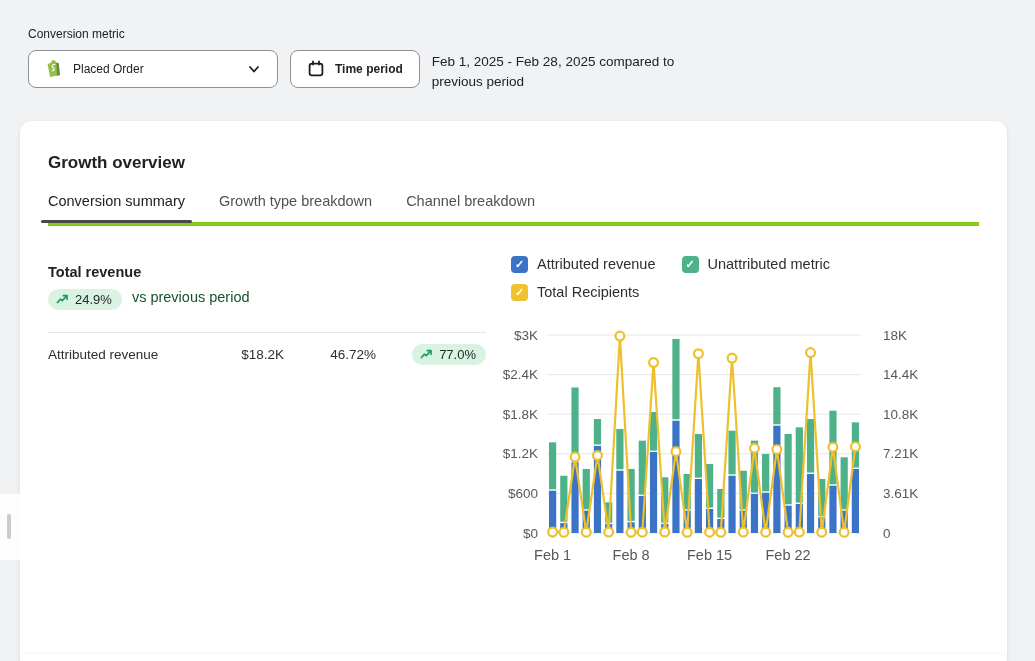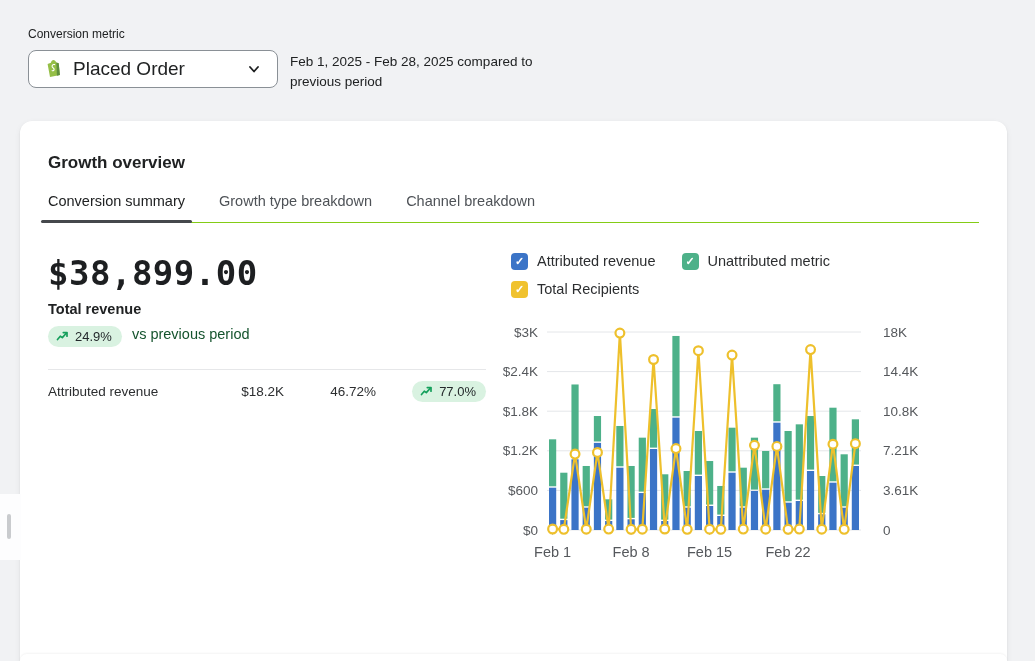--- a/index.html
+++ b/index.html
@@ -11,42 +11,42 @@
     position:relative;
   }
 
   
   .controls { padding:27px 28px 0 28px; }
   .controls-label { font-size:12px; color:#202223; margin-bottom:9px; }
   .controls-row { display:flex; align-items:flex-start; gap:12px; }
   .btn {
     display:flex; align-items:center; gap:10px;
     background:#fff; border:1px solid #8a9096; border-radius:8px;
-    height:38px; padding:0 14px; cursor:pointer; font-size:19px; color:#202223;
+    height:38px; padding:0 14px; cursor:pointer; font-size:12px; color:#202223;
   }
   .metric-dd { width:250px; }
   .metric-dd .dd-text { flex:1; text-align:left; }
   .time-btn { font-weight:700; padding:0 16px; }
   .date-range {
     font-size:13.5px; color:#202223; line-height:1.5;
     max-width:265px; padding-top:2px;
   }
   .icon16 { width:18px; height:18px; flex:0 0 auto; }
   .icon20 { width:20px; height:20px; flex:0 0 auto; }
 
   
   .card {
     background:#fff; border-radius:12px;
     margin:28px 28px 0 20px; height:611px;
     box-shadow:0 1px 2px rgba(31,33,36,.08), 0 2px 6px rgba(31,33,36,.06);
     padding:32px 28px 0 28px;
   }
   .card-title { font-size:17px; font-weight:700; color:#202223; }
 
-  .tabs { display:flex; gap:34px; margin-top:20px; border-bottom:1px solid #84cc16; }
+  .tabs { display:flex; gap:34px; margin-top:20px; border-bottom:4px solid #84cc16; }
   .tab { font-size:14.5px; color:#4e5257; padding-bottom:13px; cursor:pointer; position:relative; }
   .tab.active { color:#202223; }
   .tab.active::after {
     content:""; position:absolute; left:-7px; right:-7px; bottom:-1px;
     height:3px; background:#45484c; border-radius:2px;
   }
 
   .content { display:flex; margin-top:30px; }
   .left-col { flex:0 0 455px; }
   .right-col { flex:1; padding-left:2px; }
@@ -120,38 +120,47 @@
         </svg>
       </span>
       <span class="dd-text">Placed Order</span>
       <span class="icon16">
         <svg viewBox="0 0 18 18" width="18" height="18">
             <polyline points="5,7 9,11.5 13,7" fill="none" stroke="#1c1e1f" stroke-width="1.8" stroke-linecap="round" stroke-linejoin="round"></polyline>
           </svg>
       </span>
     </button>
 
+    <button class="btn time-btn">
+      <span class="icon16">
+        <svg viewBox="0 0 18 18" width="18" height="18">
+          <rect x="2.6" y="3.6" width="12.8" height="11.8" rx="2.4" fill="none" stroke="#1c1e1f" stroke-width="1.8"></rect>
+          <line x1="6" y1="1.4" x2="6" y2="4.6" stroke="#1c1e1f" stroke-width="1.8" stroke-linecap="round"></line>
+          <line x1="12" y1="1.4" x2="12" y2="4.6" stroke="#1c1e1f" stroke-width="1.8" stroke-linecap="round"></line>
+        </svg>
+      </span>
+      <span>Time period</span>
+    </button>
 
     <div class="date-range">Feb 1, 2025 - Feb 28, 2025 compared to previous period</div>
   </div>
 </div>
 
 <div class="card">
   <div class="card-title">Growth overview</div>
 
   <div class="tabs">
     <div class="tab active">Conversion summary</div>
     <div class="tab">Growth type breakdown</div>
     <div class="tab">Channel breakdown</div>
   </div>
 
   <div class="content">
 
     <div class="left-col">
-      <div class="big-number">$38,899.00</div>
       <div class="total-label">Total revenue</div>
       <div class="change-row">
         <span class="pill">
           <span style="display:inline-flex;">
             <svg viewBox="0 0 14 12" width="14" height="12">
               <path d="M1.5 9.5 4.3 6.2 6.3 7.6 10.5 3" fill="none" stroke="#149f5b" stroke-width="1.7" stroke-linecap="round" stroke-linejoin="round"></path>
               <path d="M7.3 2.6 H11 V6.2" fill="none" stroke="#149f5b" stroke-width="1.7" stroke-linecap="round" stroke-linejoin="round"></path>
             </svg>
           </span>
           <span>24.9%</span>

